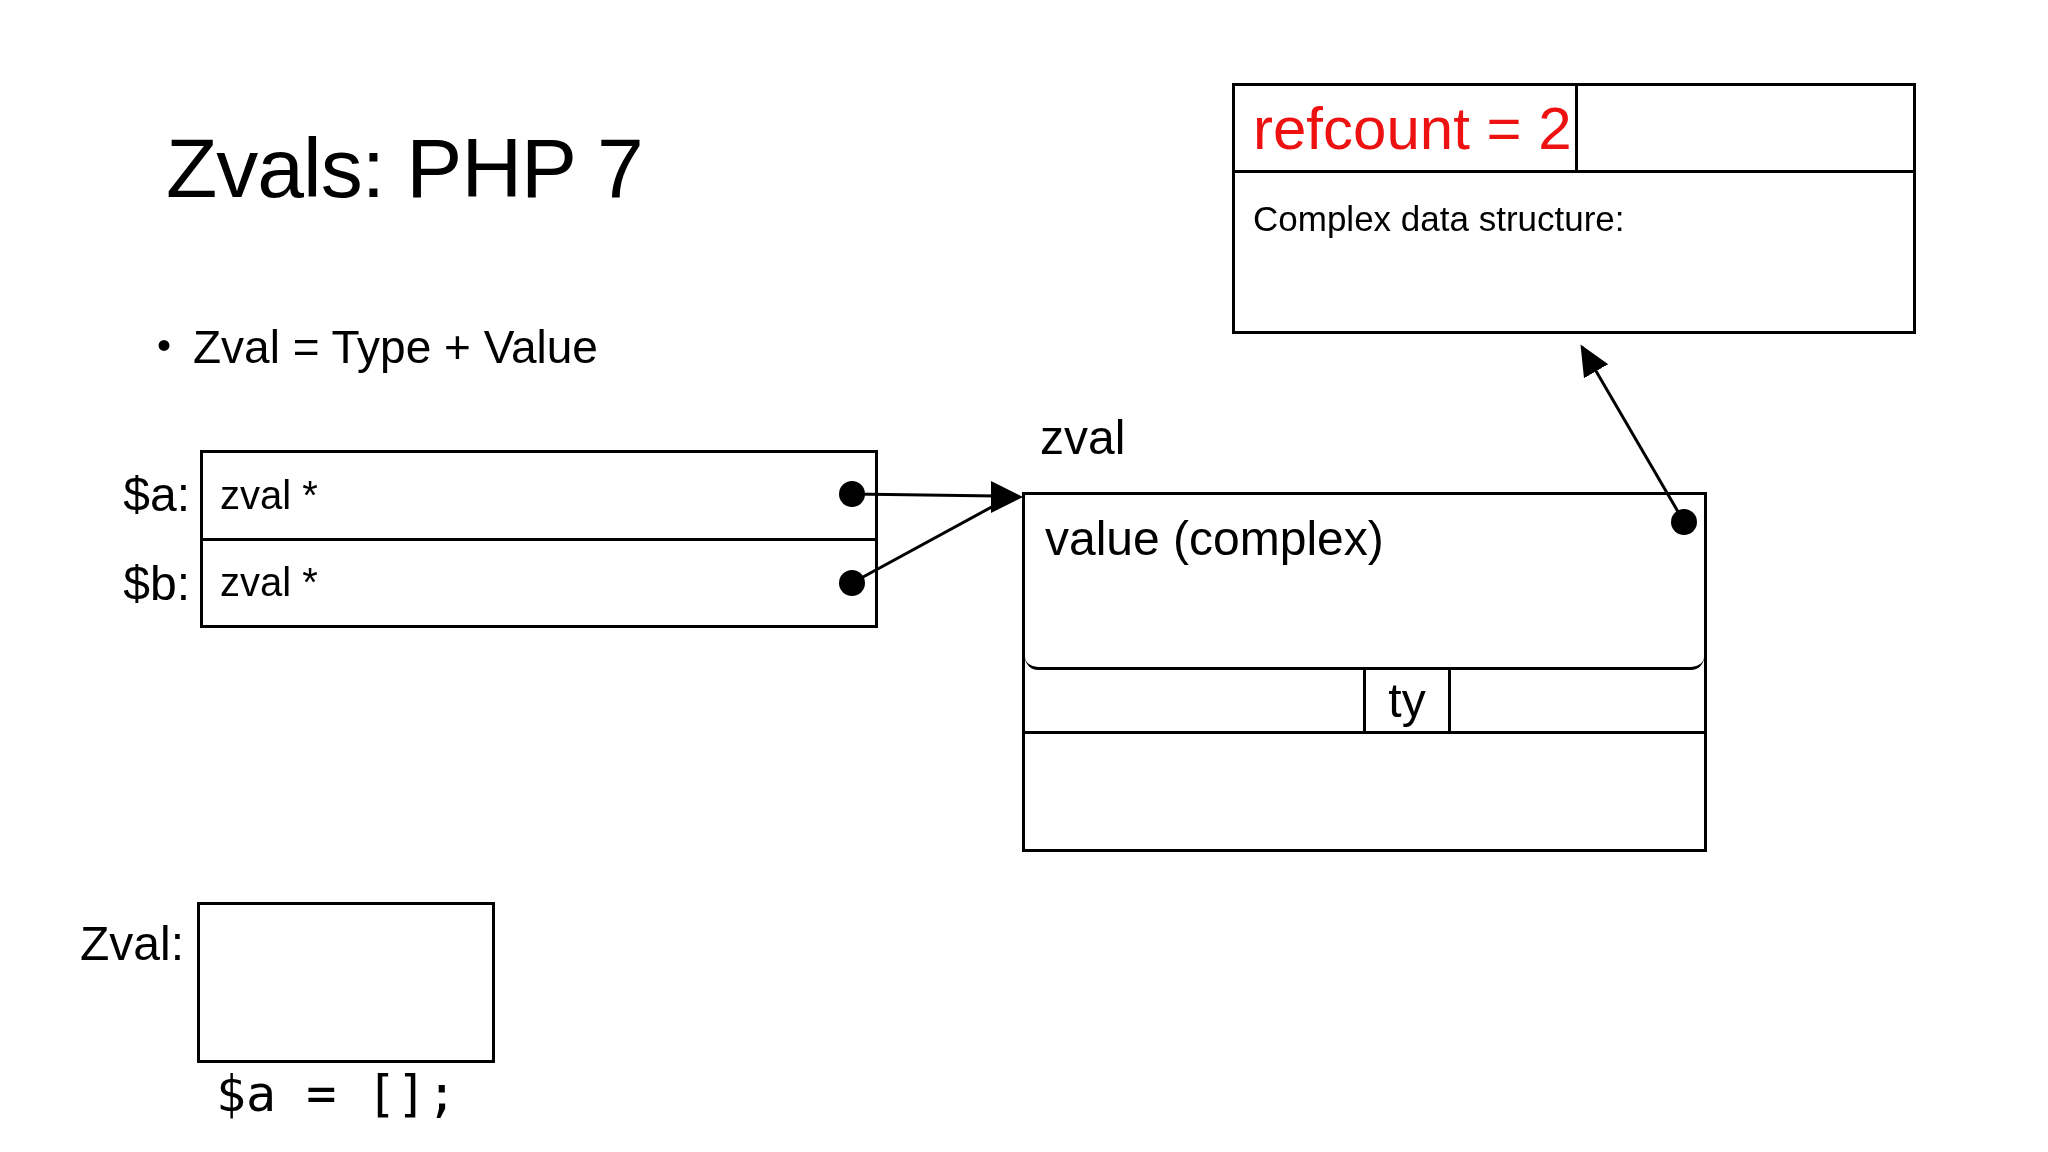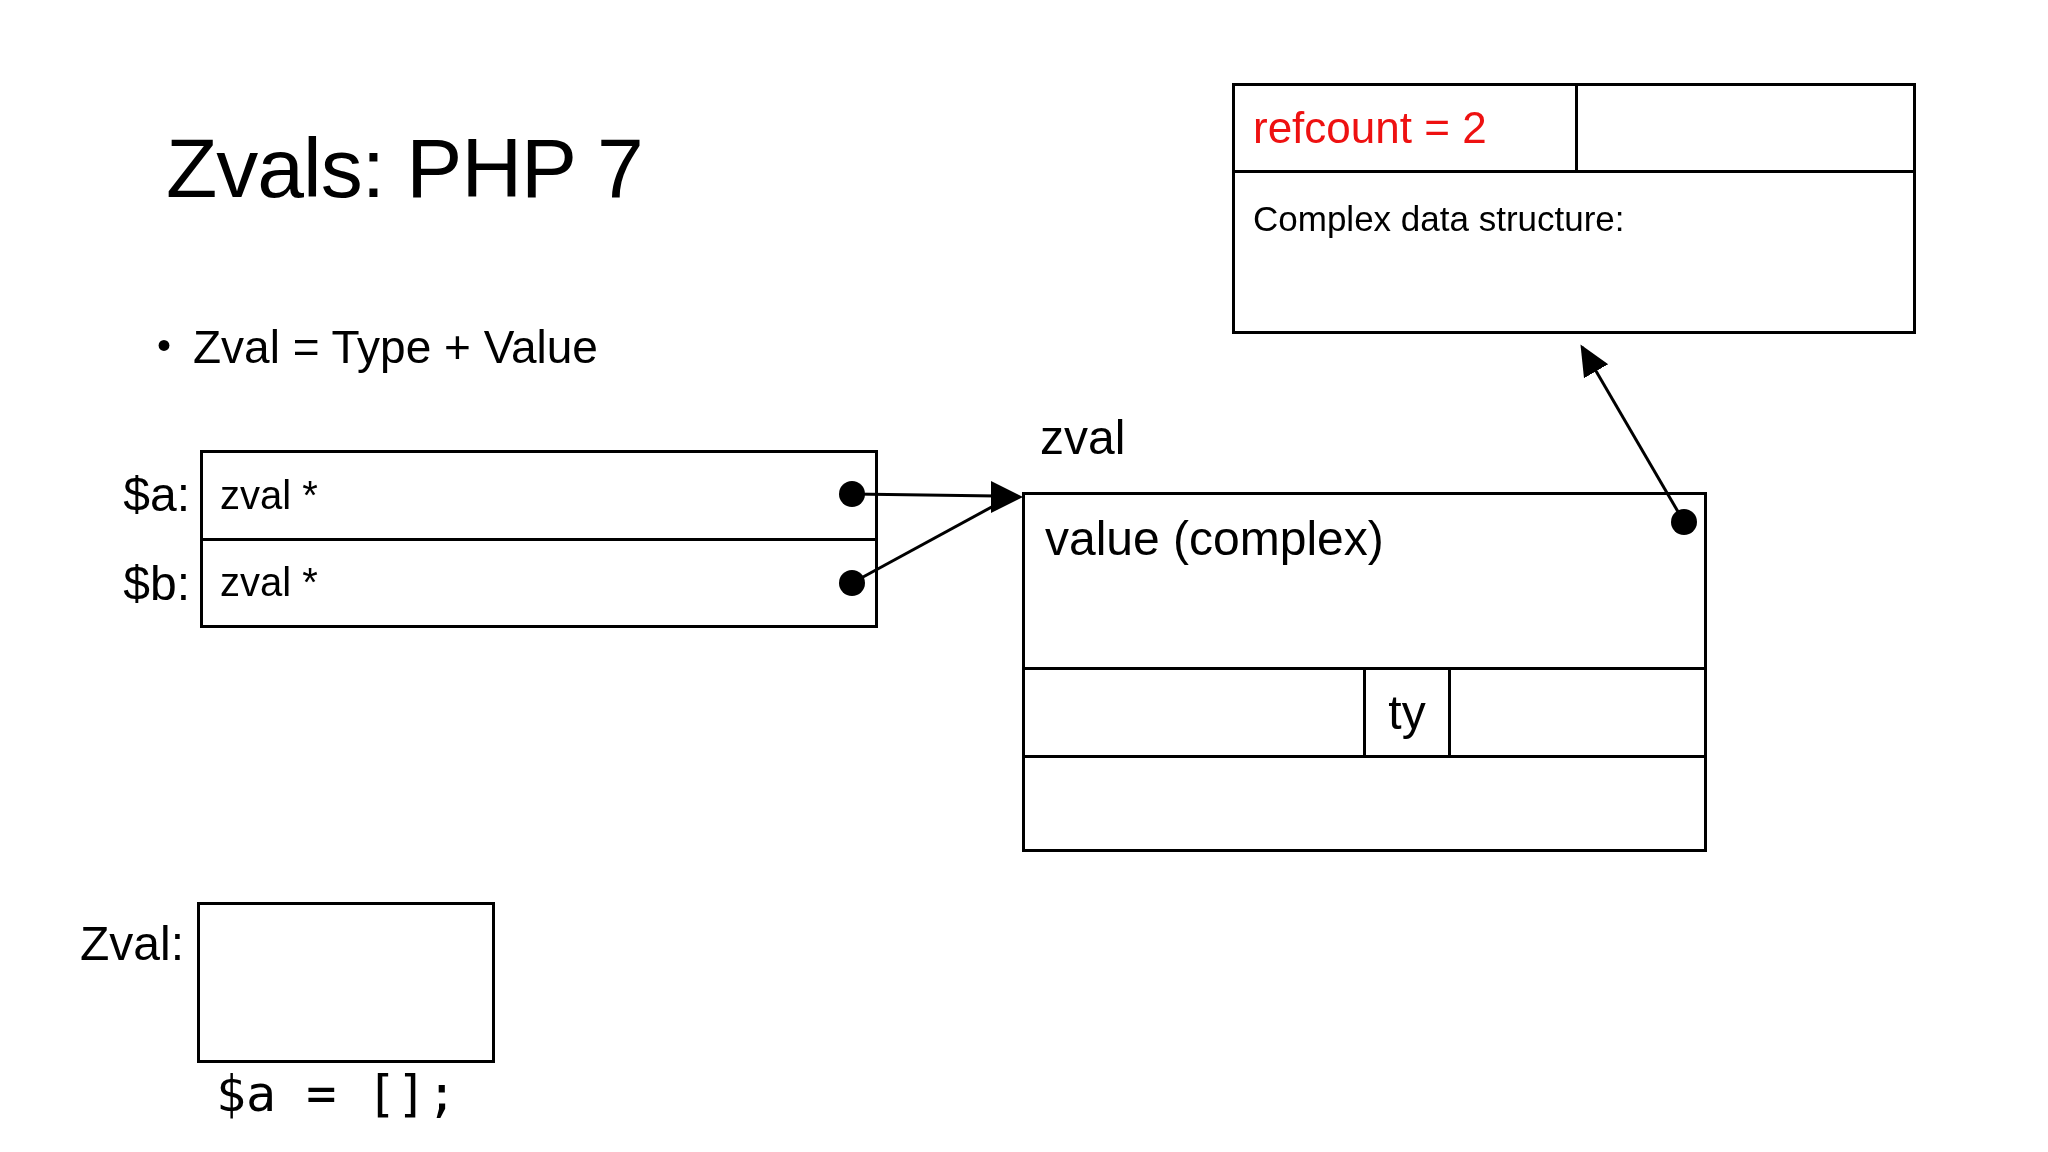--- a/index.html
+++ b/index.html
@@ -34,36 +34,36 @@
   }
   .var-row { flex:1; display:flex; align-items:center; padding-left:17px; font-size:40px; }
   .var-row.first { border-bottom:3px solid #000; }
 
   
   .zval-label { position:absolute; left:1040px; top:410px; font-size:48px; }
   .zval-box {
     position:absolute; left:1022px; top:492px; width:685px; height:360px;
     border:3px solid #000; display:flex; flex-direction:column; background:#fff;
   }
-  .zval-value { height:175px; border-bottom:3px solid #000; font-size:48px; padding:16px 0 0 20px; }
-  .zval-tyrow { height:88px; border-bottom:3px solid #000; display:flex; }
+  .zval-value { height:175px; border-bottom:3px solid #000; font-size:48px; padding:16px 0 0 20px;border-radius:13px; }
+  .zval-tyrow { height:64px; border-bottom:3px solid #000; display:flex; }
   .zval-ty-left { width:341px; border-right:3px solid #000; }
   .zval-ty-cell { width:85px; border-right:3px solid #000; display:flex; align-items:center; justify-content:center; font-size:48px; }
   .zval-ty-right { flex:1; }
   .zval-bottom { flex:1; }
 
   
   .ref-box {
     position:absolute; left:1232px; top:83px; width:684px; height:251px;
     border:3px solid #000; background:#fff;
   }
   .ref-top { height:87px; border-bottom:3px solid #000; display:flex; }
   .ref-cell-left {
     width:343px; border-right:3px solid #000; display:flex; align-items:center;
-    padding-left:18px; font-size:44px; color:var(--refcount_red,#e11);
+    padding-left:18px; font-size:60px; color:var(--refcount_red,#e11);
   }
   .ref-cell-right { flex:1; }
   .ref-desc { padding:10px 0 0 18px; font-size:35px; line-height:72px; }
 
   
   .code-label {
     position:absolute; left:24px; top:902px; width:160px; height:82px;
     display:flex; align-items:center; justify-content:flex-end; font-size:48px;
   }
   .code-box {

